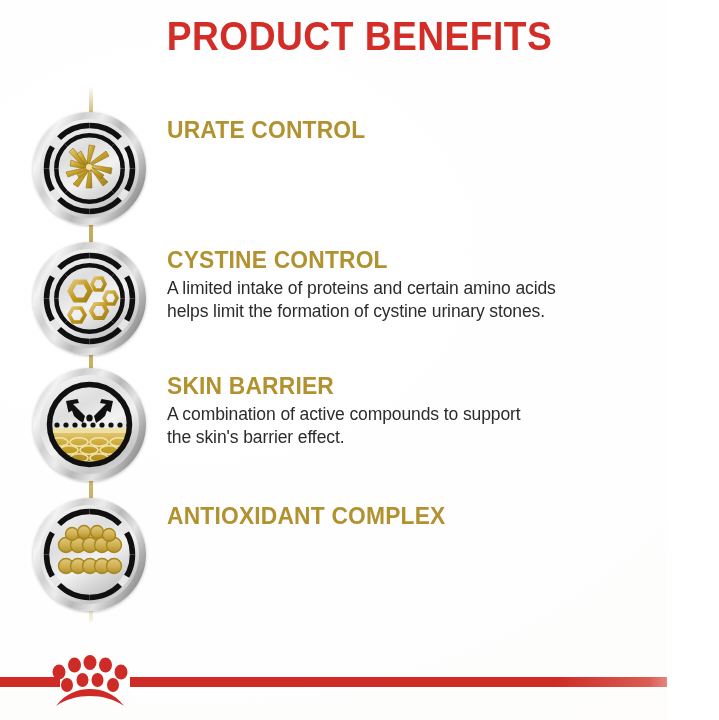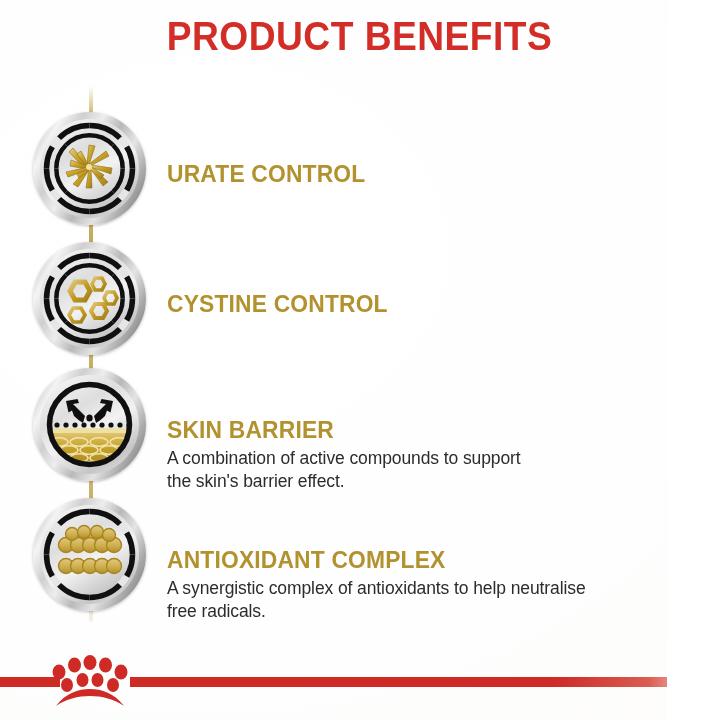--- a/index.html
+++ b/index.html
@@ -68,21 +68,20 @@
     left: 33px;
     top: 0;
     width: 113px;
     height: 113px;
   }
   .benefit .txt {
     position: absolute;
     left: 167px;
     top: 4px;
     width: 545px;
-    margin-top: 44px;
   }
   .bhead {
     color: #B2912F;
     font-family: "Liberation Sans Narrow", "Liberation Sans", sans-serif;
     font-weight: bold;
     font-size: 24px;
     letter-spacing: 0.2px;
     line-height: 27px;
     transform: scaleX(0.95);
     transform-origin: left center;
@@ -272,20 +271,22 @@
           <g fill="none" stroke="url(#gold2)" stroke-width="3.6">
             <polygon points="62,36 69,36 72,42 69,48 62,48 59,42"></polygon>
             <polygon points="74,50 81,50 84,56 81,62 74,62 71,56"></polygon>
             <polygon points="40,66 48,66 52,73 48,80 40,80 36,73"></polygon>
           </g>
         </svg>
       </div>
     </div>
     <div class="txt">
       <p class="bhead">CYSTINE CONTROL</p>
+      <p class="bbody">A limited intake of proteins and certain amino acids
+helps limit the formation of cystine urinary stones.</p>
     </div>
   </div>
 
   <div class="benefit" style="top:368px;">
     <div class="medallion-wrap">
       <div class="medallion">
         <div class="med-inner"></div>
         <svg class="med-svg" width="113" height="113" viewBox="0 0 113 113">
           <defs>
             <linearGradient id="gold3" x1="0" y1="0" x2="0" y2="1">
@@ -400,22 +401,20 @@
             <circle cx="39" cy="36" r="6.5"></circle>
             <circle cx="51" cy="34" r="6.5"></circle>
             <circle cx="64" cy="34" r="6.5"></circle>
             <circle cx="76" cy="37" r="6.5"></circle>
           </g>
         </svg>
       </div>
     </div>
     <div class="txt">
       <p class="bhead">ANTIOXIDANT COMPLEX</p>
-      <p class="bbody">A synergistic complex of antioxidants to help neutralise
-free radicals.</p>
     </div>
   </div>
 
   <div class="footer">
     <div class="bar-left"></div>
     <div class="bar-right"></div>
     <svg class="crown" viewBox="0 0 84 56">
       <g fill="#CE2A26">
         <ellipse cx="11" cy="18" rx="6.5" ry="7.5"></ellipse>
         <ellipse cx="26.5" cy="11" rx="6.5" ry="7.5"></ellipse>

